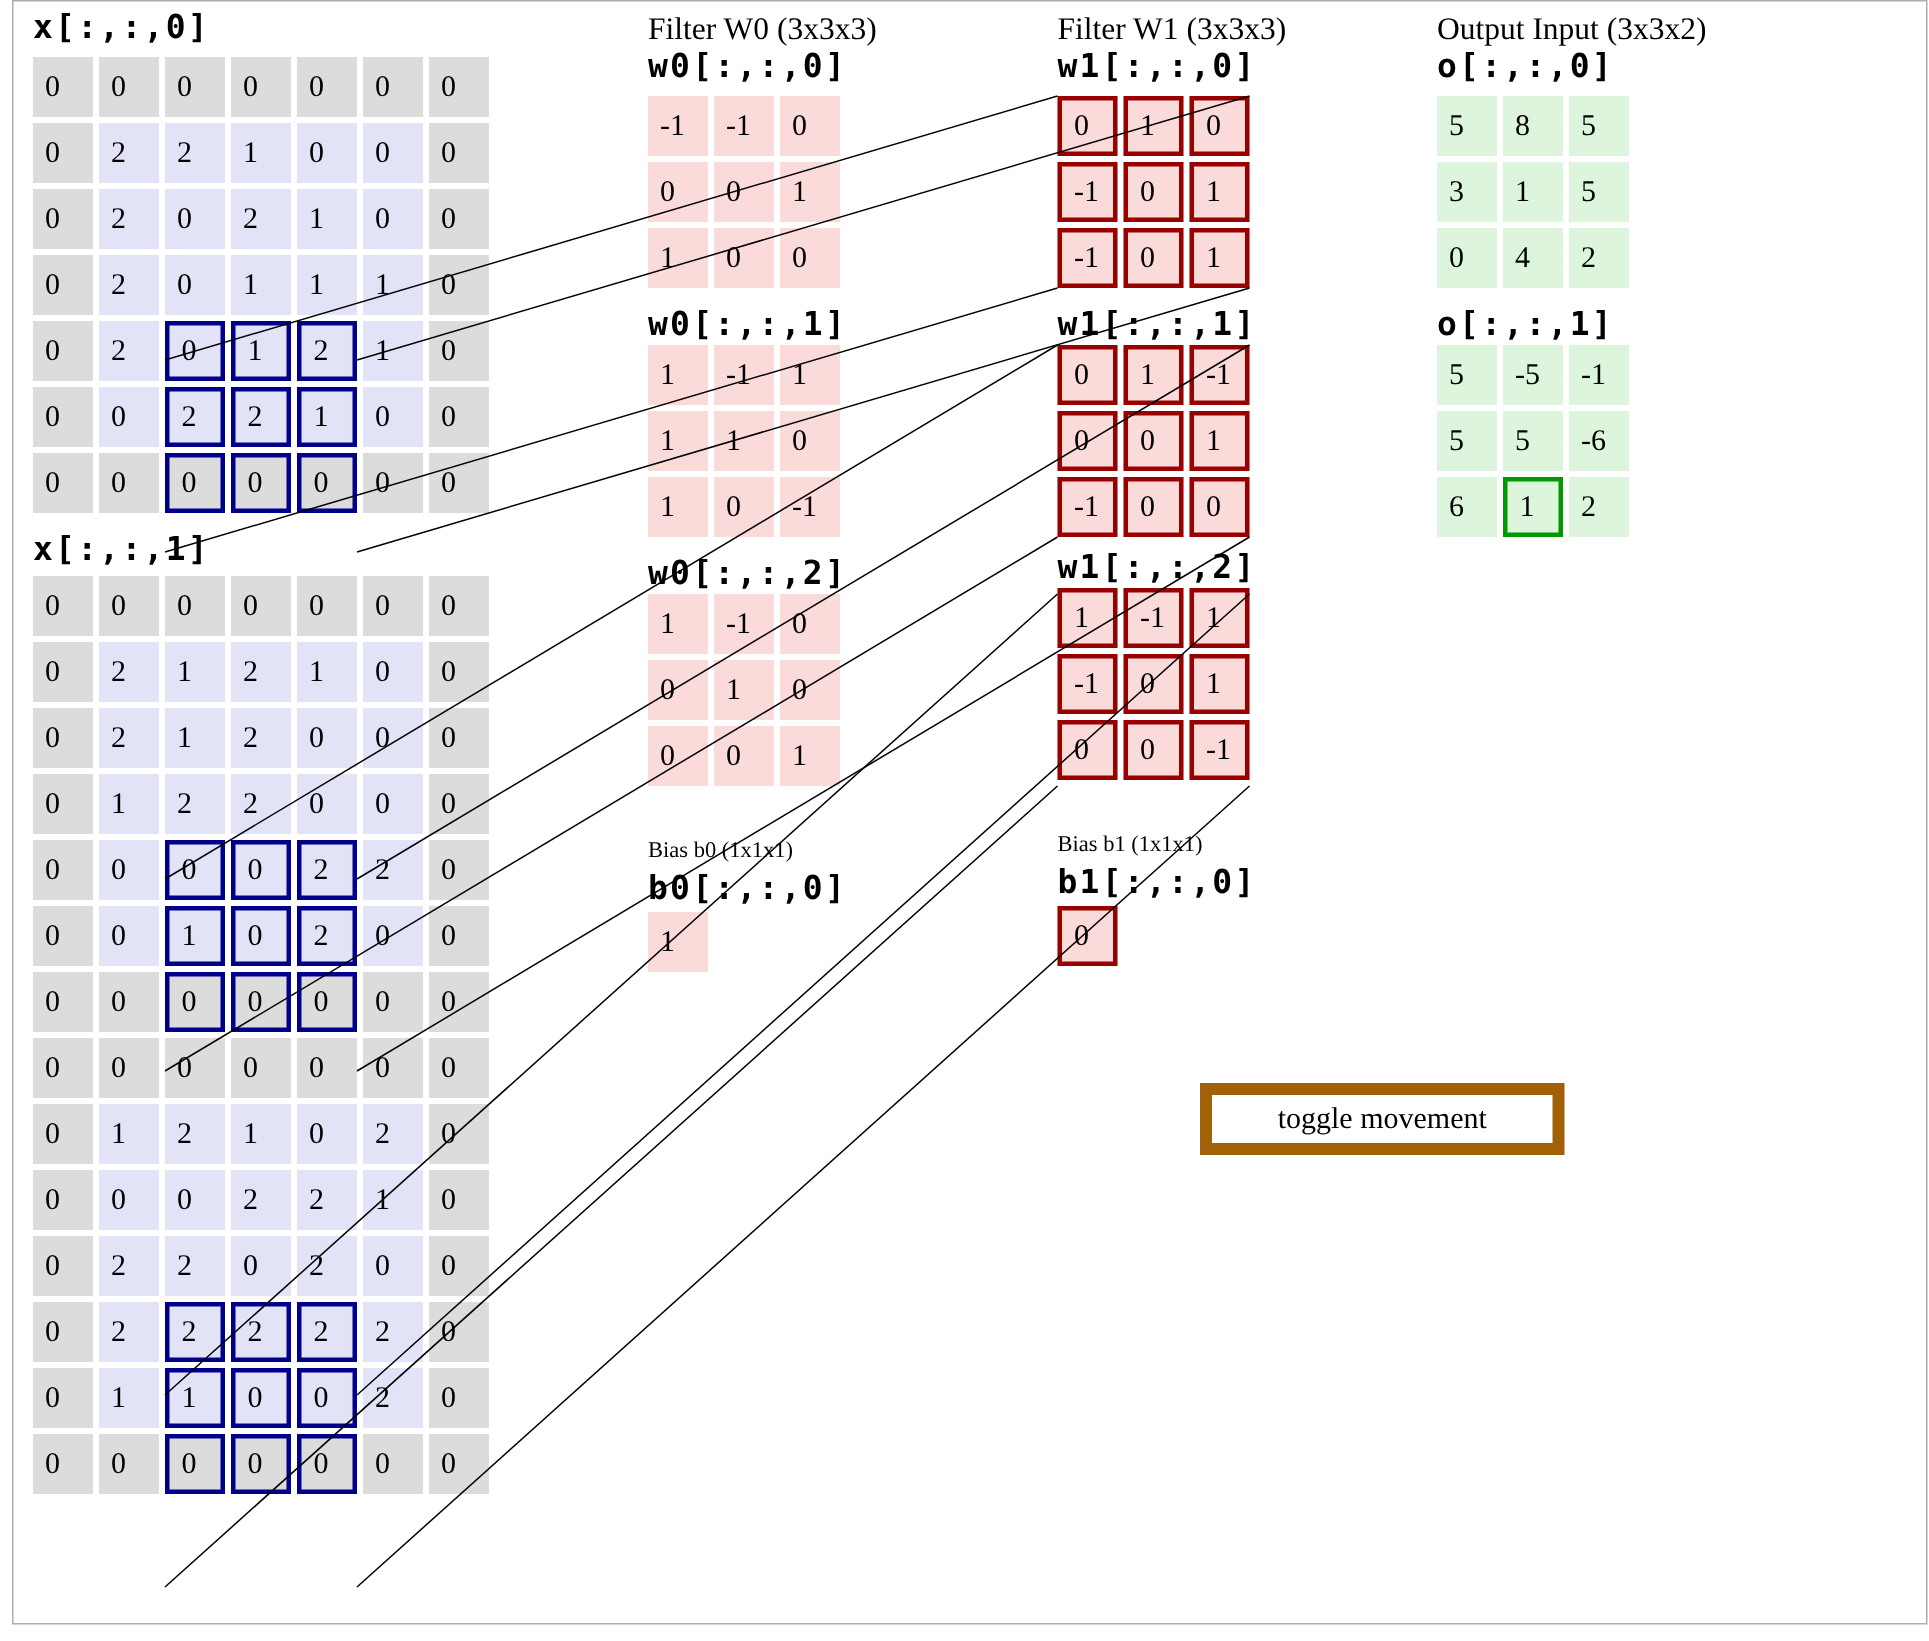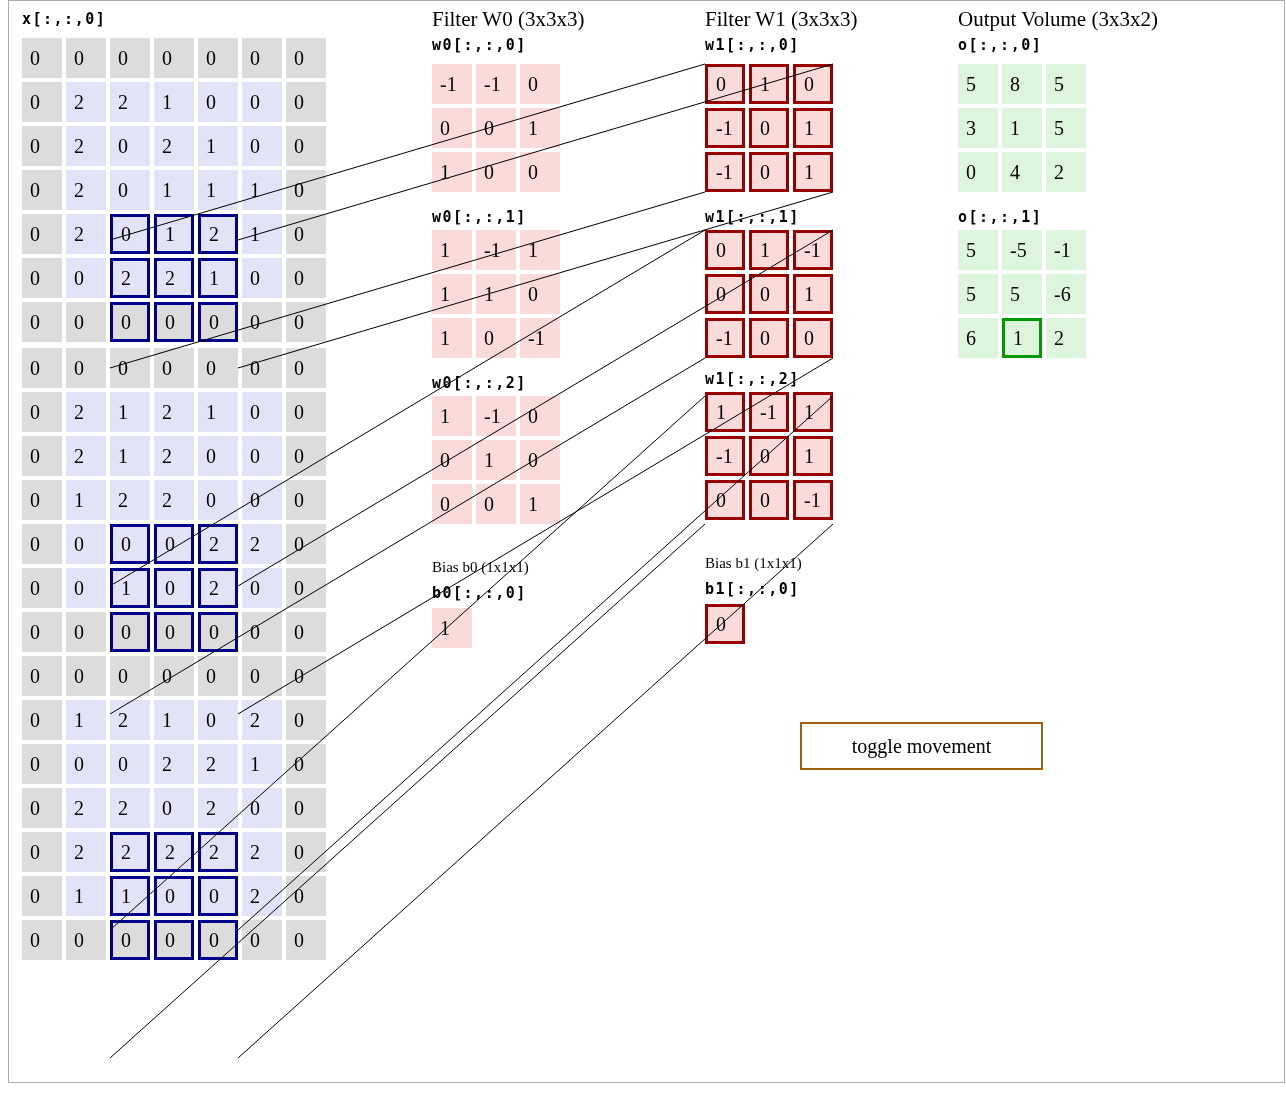--- a/index.html
+++ b/index.html
@@ -12,42 +12,42 @@
     border:1px solid #adadad;box-sizing:border-box;background:#fff;
   }
   .col{position:absolute;top:6px;z-index:10;}
   #col-input{left:22px;}
   #col-w0{left:432px;}
   #col-w1{left:705px;}
   #col-out{left:958px;}
   .vol-title{font-size:21px;line-height:26px;white-space:nowrap;}
   .slice-label{
     font-family:"DejaVu Sans Mono","Liberation Mono",monospace;
-    font-weight:700;font-size:15px;line-height:22px;letter-spacing:1.5px;white-space:nowrap;
+    font-weight:700;font-size:22px;line-height:22px;letter-spacing:1.5px;white-space:nowrap;
   }
   .grid{display:grid;gap:4px;width:max-content;}
   .cell{
     width:40px;height:40px;box-sizing:border-box;display:flex;align-items:center;
     padding-left:8px;font-size:20px;line-height:1;
   }
   .cell.in{background:var(--c-in,#e3e3f7);}
   .cell.pad{background:var(--c-pad,#dcdcdc);}
   .cell.f{background:var(--c-f,#fbdada);}
   .cell.o{background:var(--c-o,#dcf5dc);}
   .hl-blue{border:3px solid var(--c-hl-blue,#00008b);}
   .hl-red{border:3px solid var(--c-hl-red,#990000);}
   .hl-green{border:3px solid var(--c-hl-green,#009900);}
   .bias-title{font-size:15px;line-height:26px;margin-top:30px;white-space:nowrap;}
   .bias-label{margin-top:2px;}
   .bias-cell{margin-top:4px;}
   #lines-svg{position:absolute;left:0;top:0;z-index:20;pointer-events:none;}
   #lines-svg line{stroke:var(--c-line,#000);stroke-width:1;}
   #toggle-btn{
     position:absolute;left:800px;top:722px;width:243px;height:48px;z-index:30;
-    background:#fff;border:2px solid #a16207;font-family:"Liberation Serif",serif;
+    background:#fff;border:8px solid #a16207;font-family:"Liberation Serif",serif;
     font-size:20px;color:#000;cursor:pointer;
   }
 </style>
 </head>
 <body>
 
 <div class="frame"></div>
 
 <div class="col" id="col-input">
 <div class="slice-label" style="margin-top: 2px;">x[:,:,0]</div>
@@ -95,20 +95,21 @@
       <div class="cell in">0</div>
       <div class="cell pad">0</div>
       <div class="cell pad">0</div>
       <div class="cell pad">0</div>
       <div class="cell pad hl-blue">0</div>
       <div class="cell pad hl-blue">0</div>
       <div class="cell pad hl-blue">0</div>
       <div class="cell pad">0</div>
       <div class="cell pad">0</div>
     </div>
+    <div class="slice-label" style="margin-top: 14px;">x[:,:,1]</div>
     <div class="grid" style="margin-top: 6px; grid-template-columns: repeat(7, 40px);">
       <div class="cell pad">0</div>
       <div class="cell pad">0</div>
       <div class="cell pad">0</div>
       <div class="cell pad">0</div>
       <div class="cell pad">0</div>
       <div class="cell pad">0</div>
       <div class="cell pad">0</div>
       <div class="cell pad">0</div>
       <div class="cell in">2</div>
@@ -286,21 +287,21 @@
       <div class="cell f hl-red">0</div>
       <div class="cell f hl-red">0</div>
       <div class="cell f hl-red">-1</div>
     </div>
     <div class="bias-title">Bias b1 (1x1x1)</div>
     <div class="slice-label bias-label">b1[:,:,0]</div>
     <div class="cell f bias-cell hl-red">0</div>
   </div>
 
 <div class="col" id="col-out">
-  <div class="vol-title">Output Volume (3x3x2)</div>
+  <div class="vol-title">Output Input (3x3x2)</div>
 <div class="slice-label" style="margin-top: 2px;">o[:,:,0]</div>
     <div class="grid" style="margin-top: 8px; grid-template-columns: repeat(3, 40px);">
       <div class="cell o">5</div>
       <div class="cell o">8</div>
       <div class="cell o">5</div>
       <div class="cell o">3</div>
       <div class="cell o">1</div>
       <div class="cell o">5</div>
       <div class="cell o">0</div>
       <div class="cell o">4</div>

